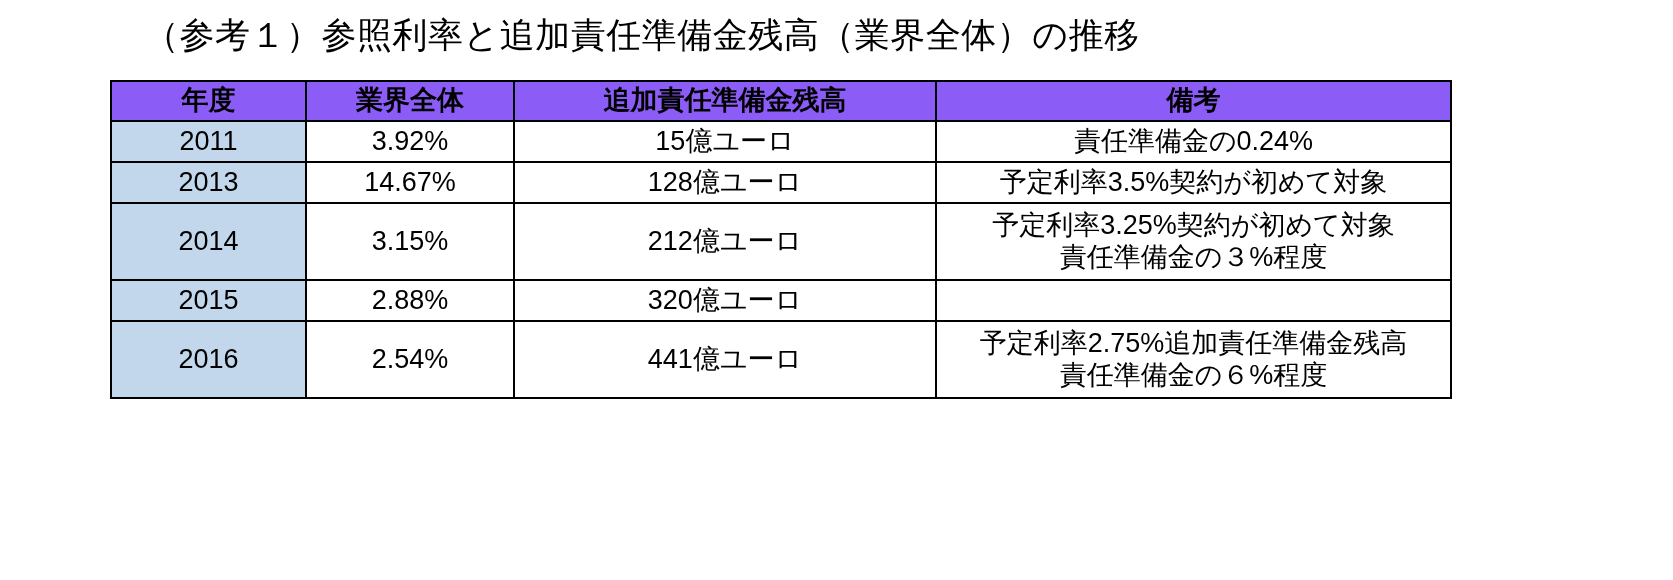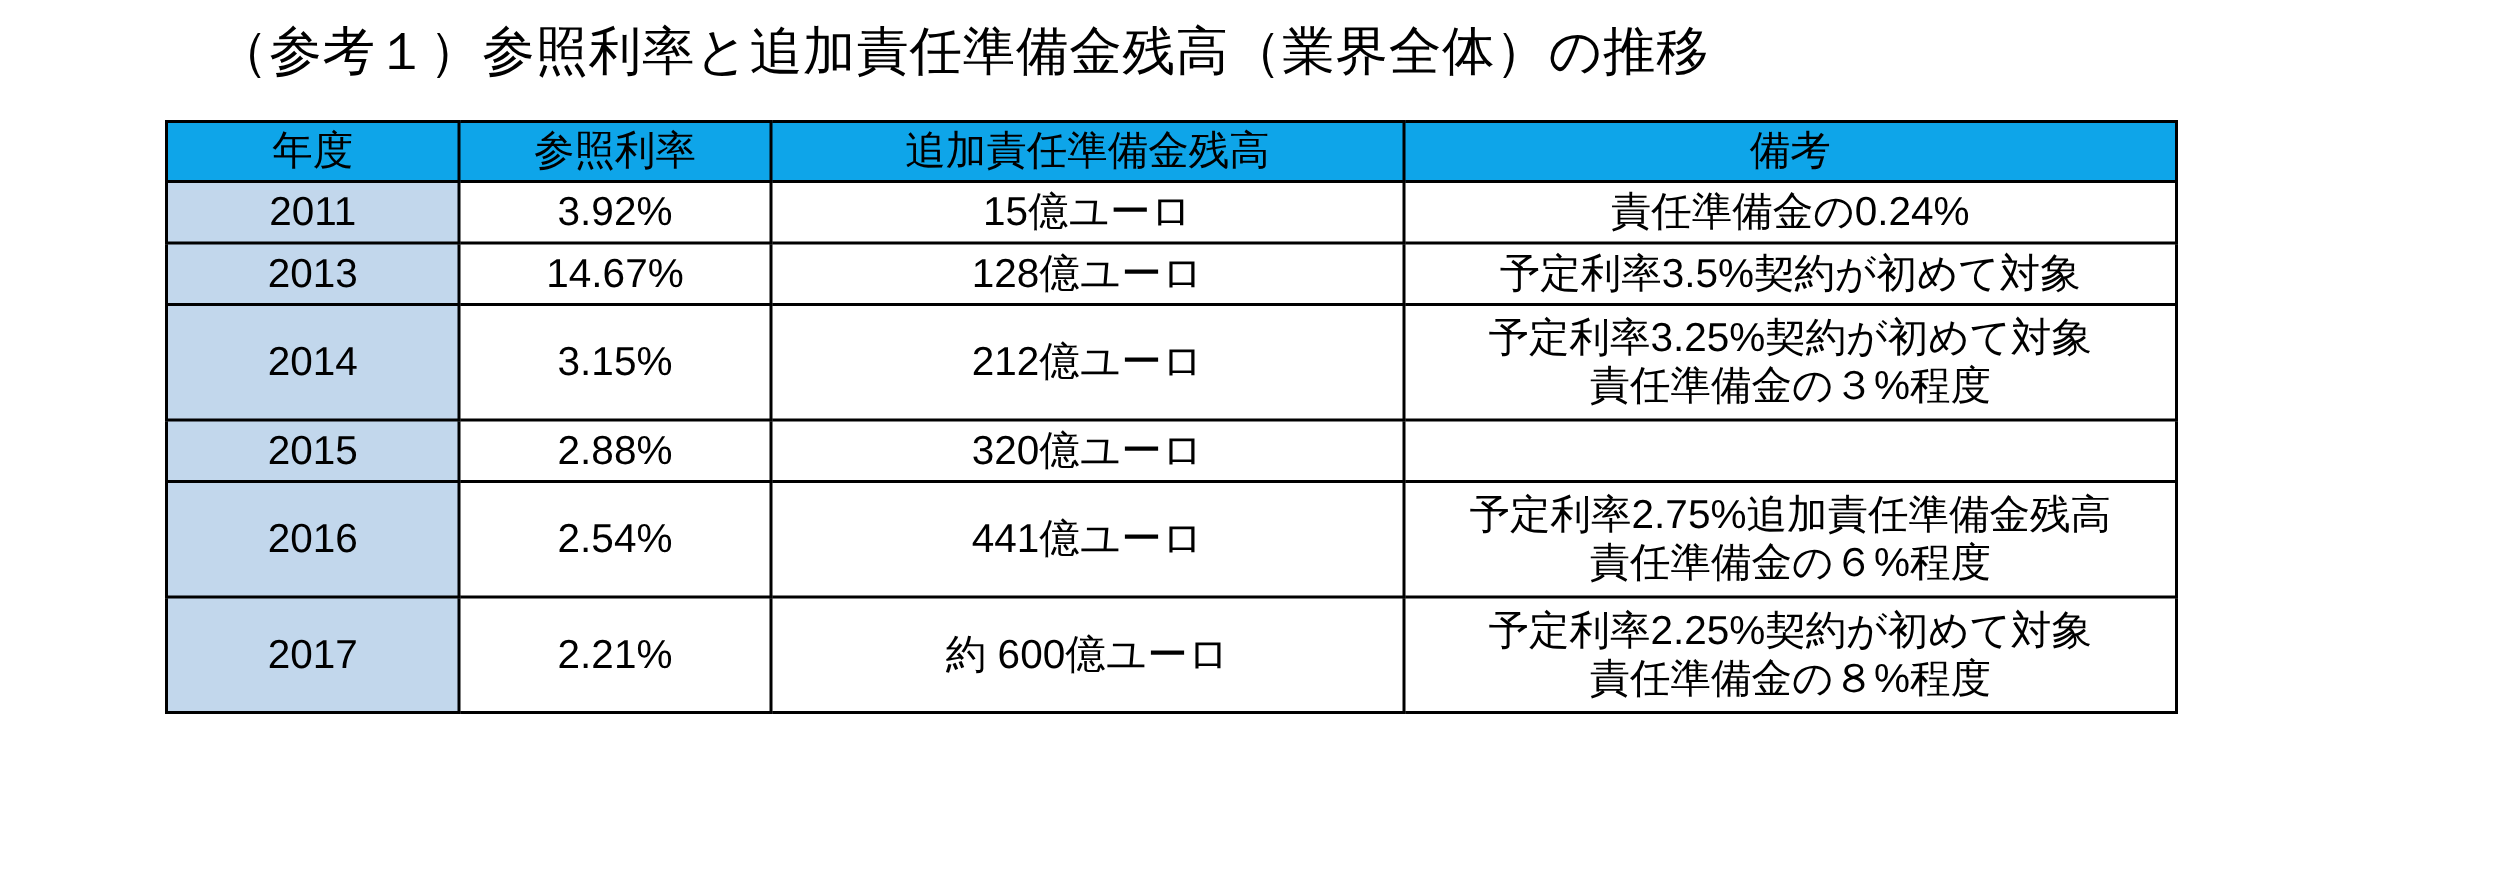--- a/index.html
+++ b/index.html
@@ -44,23 +44,23 @@
   table.data td {
     border: 2px solid #000000;
     text-align: center;
     vertical-align: middle;
     font-size: 27px;
     line-height: 1.18;
     padding: 2px 4px;
     box-sizing: border-box;
   }
   table.data thead th {
-    background: #0ea5e9;
+    background: #8b5cf6;
     height: 40px;
-    font-weight: normal;
+    font-weight: bold;
     text-align: center;
   }
   table.data tbody td.year {
     background: #c2d7ec;
   }
   table.data col.c-year   { width: 195px; }
   table.data col.c-rate   { width: 208px; }
   table.data col.c-amount { width: 422px; }
   table.data col.c-note   { width: 515px; }
 
@@ -85,21 +85,21 @@
     <table class="data">
       <colgroup>
         <col class="c-year">
         <col class="c-rate">
         <col class="c-amount">
         <col class="c-note">
       </colgroup>
       <thead>
         <tr>
           <th>年度</th>
-          <th>参照利率</th>
+          <th>業界全体</th>
           <th>追加責任準備金残高</th>
           <th>備考</th>
         </tr>
       </thead>
       <tbody>
 
         <tr class="row-1line">
           <td class="year">2011</td>
           <td>3.92%</td>
           <td>15億ユーロ</td>
@@ -150,29 +150,18 @@
           <td>2.54%</td>
           <td>441億ユーロ</td>
           <td>
             <span class="note-lines">
               <span>予定利率2.75%追加責任準備金残高</span>
               <span>責任準備金の６%程度</span>
             </span>
           </td>
         </tr>
 
-        <tr class="row-2line">
-          <td class="year">2017</td>
-          <td>2.21%</td>
-          <td>約 600億ユーロ</td>
-          <td>
-            <span class="note-lines">
-              <span>予定利率2.25%契約が初めて対象</span>
-              <span>責任準備金の８%程度</span>
-            </span>
-          </td>
-        </tr>
 
       </tbody>
     </table>
   </div>
 
 </div>
 
 </body></html>

